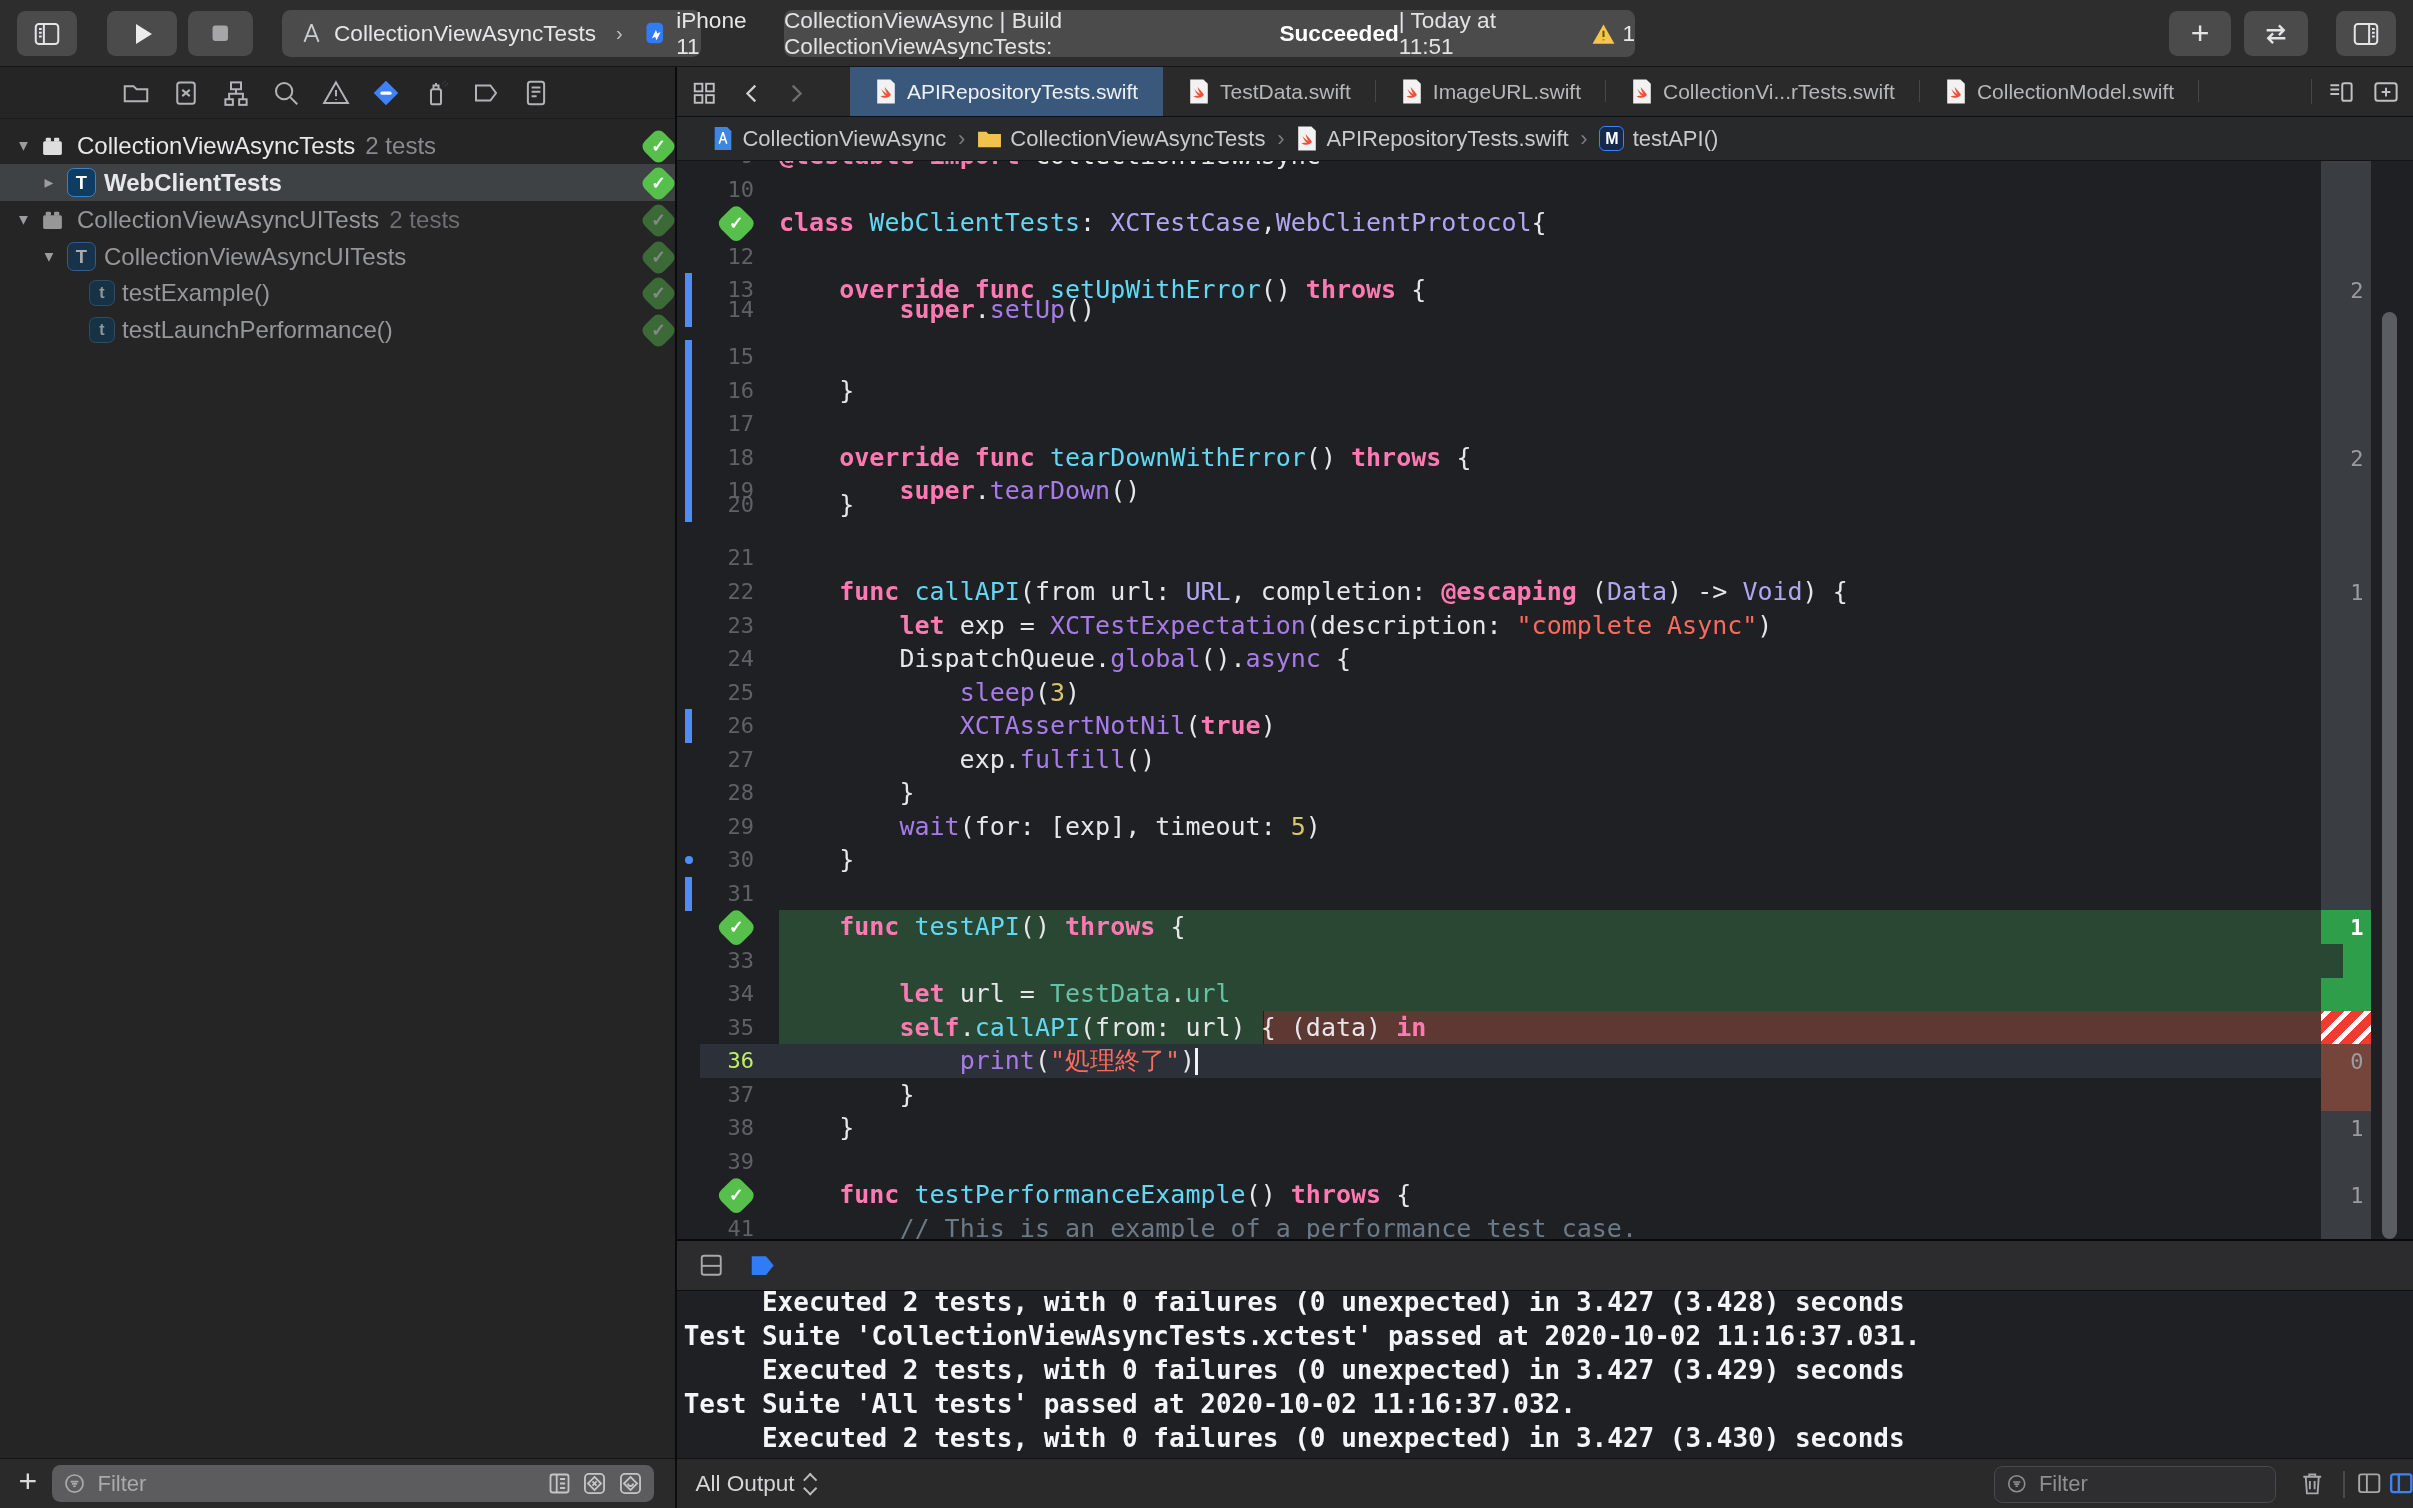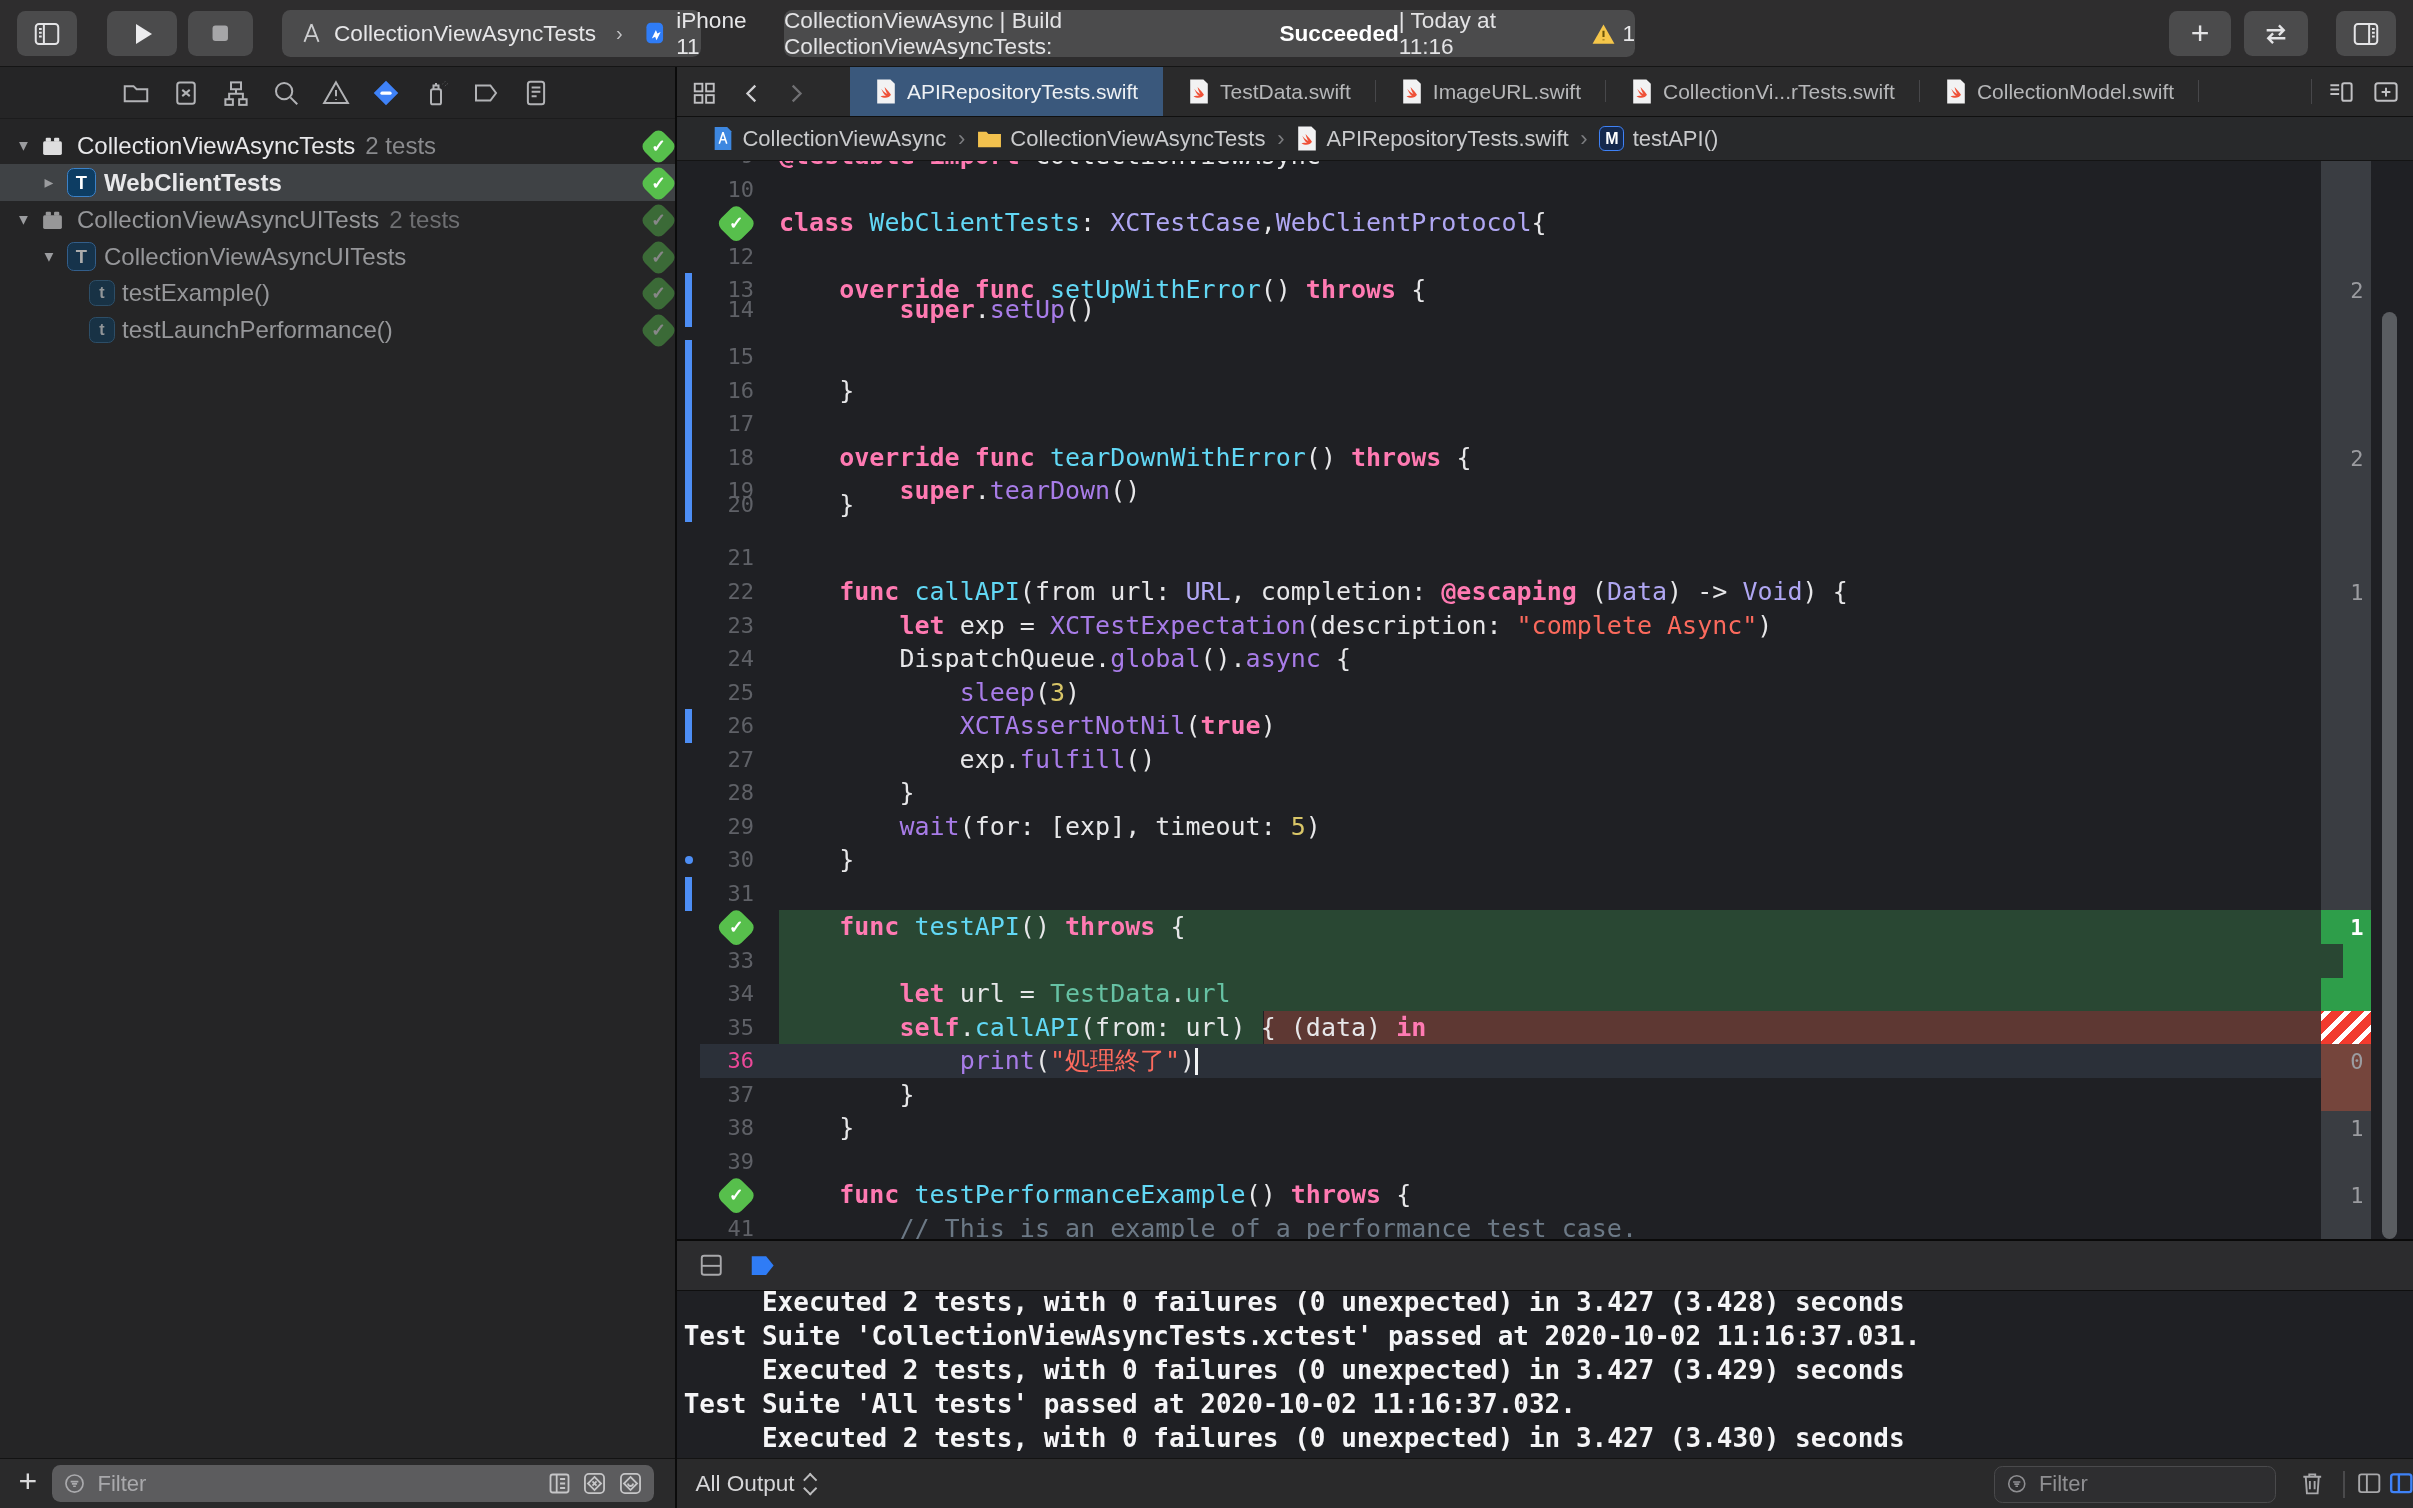--- a/index.html
+++ b/index.html
@@ -67,21 +67,21 @@
   
   .code{position:absolute;left:0;top:94px;width:1736px;height:1078px;background:#1f2024;overflow:hidden;}
   .crow{position:absolute;left:0;width:1644px;height:34px;}
   .band{position:absolute;top:0;height:34px;}
   .band.green{left:102px;right:0;background:#294733}
   .band.red{right:0;background:#5e3833}
   .band.cur{left:22.6px;right:0;background:#2b3039}
   .cbar{position:absolute;left:8.4px;top:0;width:6.7px;height:34px;background:#4d8ef5;}
   .cdot{position:absolute;left:7.5px;top:12.6px;width:8.4px;height:8.4px;border-radius:50%;background:#4d8ef5;}
   .lnum{position:absolute;left:0;top:0;width:77px;text-align:right;line-height:34px;font-family:"DejaVu Sans Mono",monospace;font-size:22px;color:#5f6167;}
-  .lnum.bright{color:#ec4899}
+  .lnum.bright{color:#bef264}
   .crow .diam{position:absolute;left:45px;top:2.5px;width:28.5px;height:28.5px}
   .ctext{position:absolute;left:102px;top:0;height:34px;line-height:34px;white-space:pre;font-family:"DejaVu Sans Mono",monospace;font-size:25px;color:#e7e7e9;}
   .t-k{color:#ff7ab2;font-weight:bold}.t-p{color:#e7e7e9}.t-d{color:#62d8f5}.t-t{color:#b0a7f3}
   .t-c{color:#a87ce8}.t-s{color:#fc6a5d}.t-n{color:#d9c668}.t-m{color:#66c2a4}.t-cm{color:#6c7986}
   .tcur{display:inline-block;width:2.5px;height:27px;background:#f2f3f5;vertical-align:-5.9px}
   .covgut{position:absolute;left:1644px;top:0;width:50px;height:1078px;background:#3a3d42;}
   .covblk{position:absolute;left:0;width:50px;}
   .cov-covered{background:#2e9e4a}
   .cov-partial{background:repeating-linear-gradient(315deg,#f23b2e 0,#f23b2e 9.2px,#ffffff 9.2px,#ffffff 14.2px)}
   .cov-missed{background:#75453c}
@@ -146,21 +146,21 @@
           <svg width="23.5" height="27" viewBox="0 0 24 26">
             <rect x="3.5" y="2" width="17" height="21" rx="4.5" fill="#2f7cf6"></rect>
             <path d="M9 18l4.2-8.5 1.4 3.6 3.4-1.7-4.2 8.5-1.4-3.6z" fill="#fff"></path>
           </svg>
         </span>
       <span>iPhone 11</span>
     </div>
     <div class="pill" style="left:784px;width:851px;justify-content:center">
       <span class="status-main">CollectionViewAsync | Build CollectionViewAsyncTests: </span>
         <span class="status-bold">Succeeded</span>
-        <span class="status-main"> | Today at 11:16</span>
+        <span class="status-main"> | Today at 11:51</span>
       <span class="warnwrap">
         <span>
             <svg width="25" height="23.5" viewBox="0 0 24 22">
               <path d="M12 2L22.5 20.5h-21z" fill="#f5c64a"></path>
               <path d="M12 8v6M12 16.6v.6" stroke="#6b5406" stroke-width="2" fill="none"></path>
             </svg>
           </span>
         <span>1</span>
       </span>
     </div>

